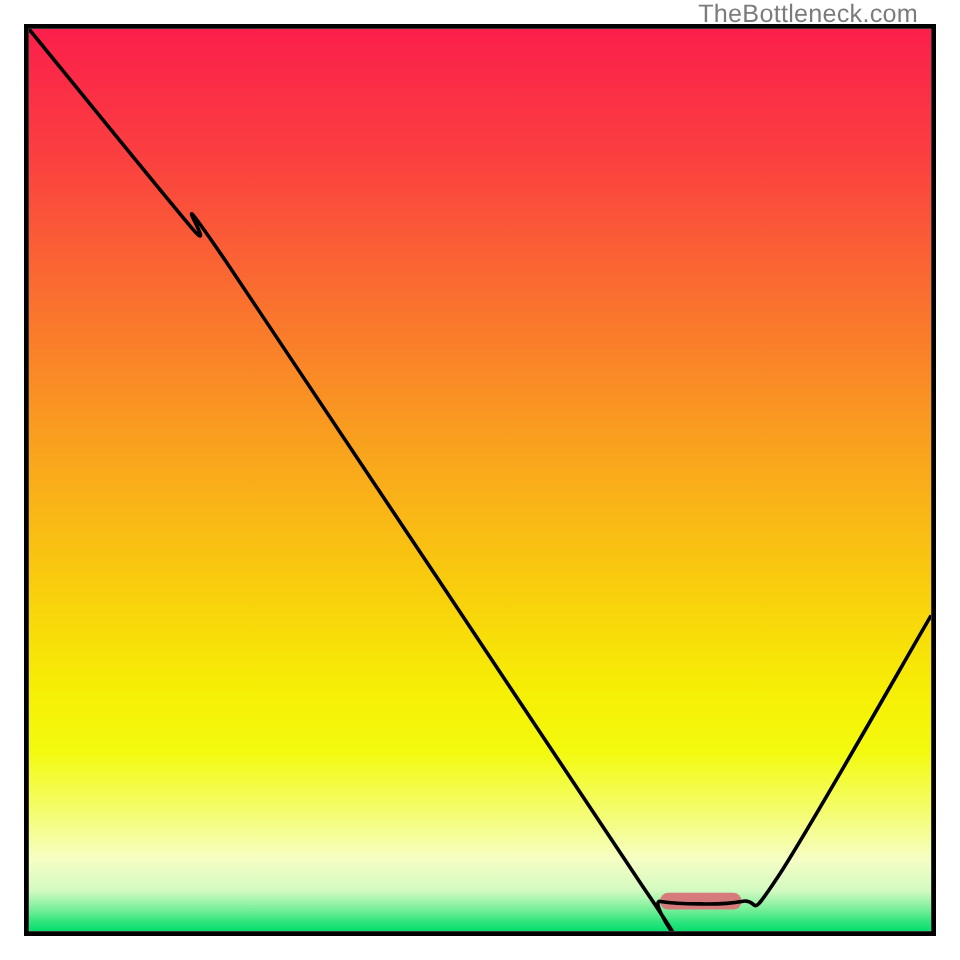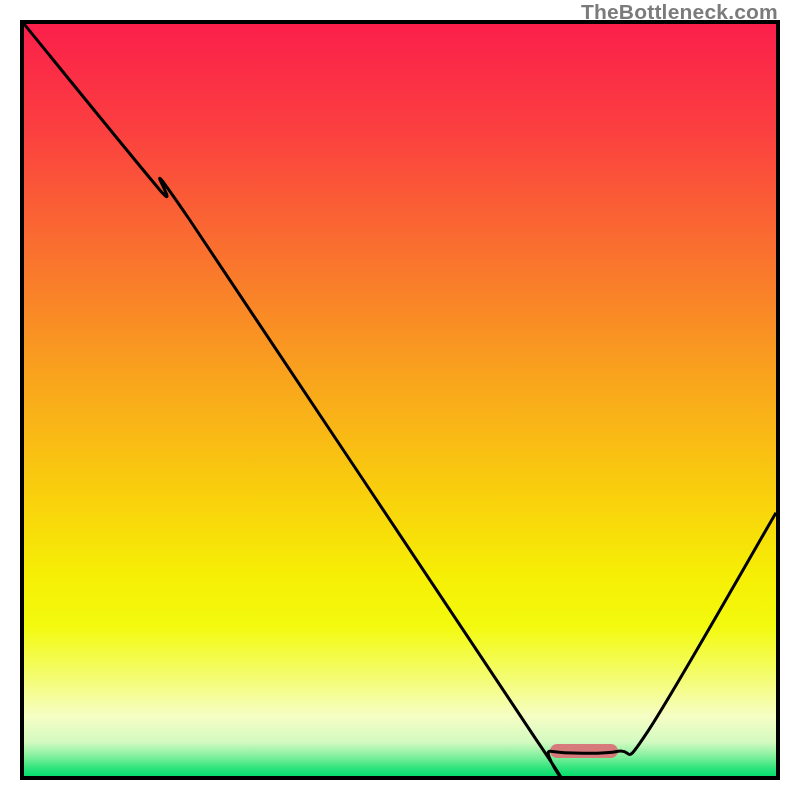--- a/index.html
+++ b/index.html
@@ -29,23 +29,23 @@
   .gradient {
     position: absolute;
     left: 0;
     top: 0;
     width: 100%;
     height: 100%;
   }
   .watermark {
     position: absolute;
     top: 0px;
-    right: 22px;
+    right: 35px;
     font-size: 21px;
-    font-weight: bold;
+    font-weight: normal;
     color: #7b7b7b;
     letter-spacing: 0.2px;
   }
   .curve-svg {
     position: absolute;
     left: 0;
     top: 0;
     width: 100%;
     height: 100%;
   }

